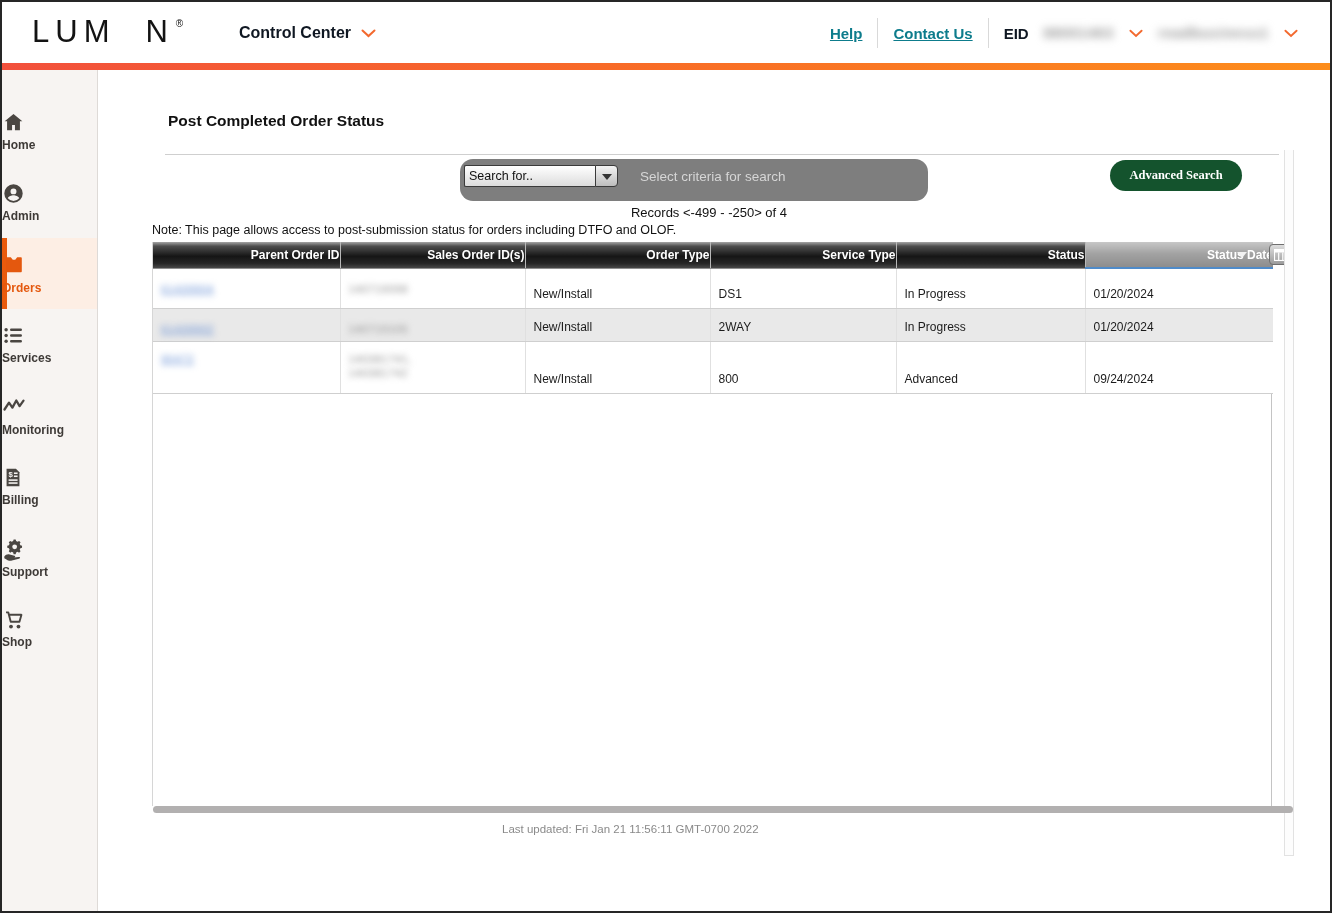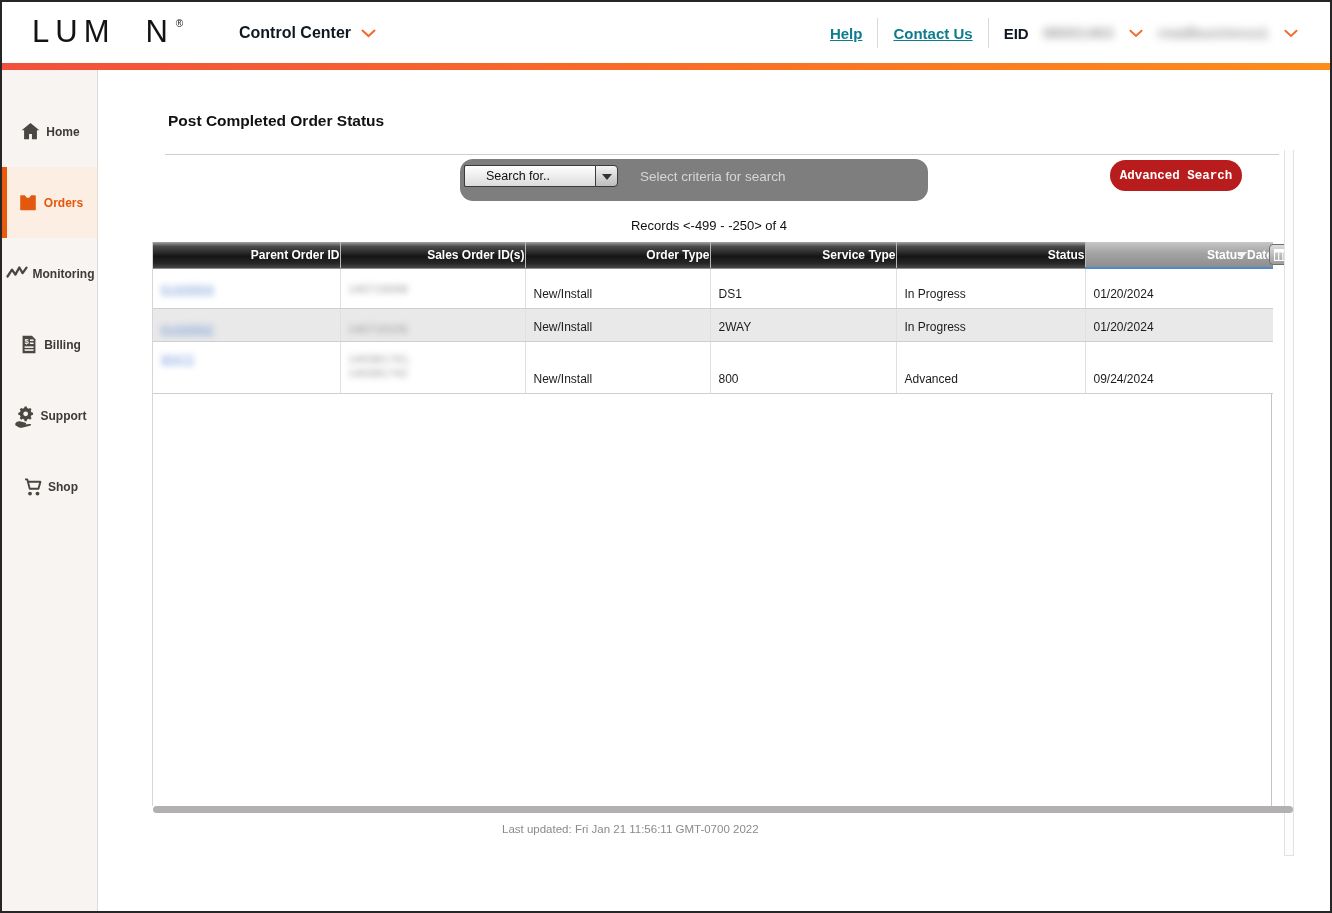--- a/index.html
+++ b/index.html
@@ -26,51 +26,51 @@
   .eid-label { font-size:15px; font-weight:bold; color:#0f1722; }
   .blob { filter:blur(4px); color:#8f8f8f; font-weight:bold; font-size:14px;
           letter-spacing:1px; user-select:none; }
   .chev { display:inline-block; }
   .orange-bar { position:absolute; left:0; top:61px; right:0; height:7px;
                 background:linear-gradient(90deg,#f2503c 0%,#f86a28 45%,#fd8d1b 100%); }
 
   
   .sidebar { position:absolute; left:0; top:68px; bottom:0; width:96px;
              background:#f7f4f2; border-right:1px solid #dedad7; padding-top:26px; }
-  .sb-item { height:71px; display:flex; flex-direction:row; align-items:center;
+  .sb-item { height:71px; display:flex; flex-direction:column; 
              justify-content:center; gap:4px; color:#3e3a37; cursor:pointer; }
   .sb-item .lbl { font-size:12px; font-weight:bold; }
   .sb-item svg { fill:#4a4642; }
   .sb-item .stroke-ic { fill:none; stroke:#4a4642; }
   .sb-item.active { background:#fdeee4; box-shadow:inset 5px 0 0 #e95a0c; color:#e4580e; }
   .sb-item.active svg { fill:#e4580e; }
 
   
   .main { position:absolute; left:97px; top:68px; right:0; bottom:0; background:#fff; }
   .page-title { position:absolute; left:69px; top:42px; font-size:15.5px; font-weight:bold; color:#111; }
   .rule { position:absolute; left:66px; top:84px; width:1114px; height:1px; background:#cfcfcf; }
 
   .searchbar { position:absolute; left:361px; top:89px; width:468px; height:42px;
                background:#7e7e7e; border-radius:13px; }
   .sel-box { position:absolute; left:4px; top:6px; width:131px; height:22px;
              background:linear-gradient(180deg,#ffffff,#dcdcdc); border:1px solid #3a3a3a;
              border-right:none; border-radius:2px 0 0 2px; font-size:12.5px; color:#111;
-             line-height:20px; padding-left:21px; cursor:pointer; }
+             line-height:20px; padding-left:4px; cursor:pointer; }
   .sel-arrow { position:absolute; left:135px; top:6px; width:23px; height:22px;
                background:linear-gradient(180deg,#f4f4f4,#bdbdbd); border:1px solid #3a3a3a;
                border-radius:0 4px 4px 0; cursor:pointer; }
   .sel-arrow::after { content:""; position:absolute; left:6px; top:8px; border:5px solid transparent;
                       border-top:6px solid #333; }
   .search-hint { position:absolute; left:180px; top:10px; font-size:13.5px; color:#d6d6d6; }
 
   .adv-btn { position:absolute; left:1011px; top:90px; width:132px; height:31px;
-             background:#b91c1c; color:#fff; font-weight:bold; font-size:12.5px;
-             border:none; border-radius:16px; cursor:pointer; font-family:Liberation Mono, monospace; }
-
-  .records { position:absolute; left:53px; top:148px; width:1114px; text-align:center;
+             background:#14532d; color:#fff; font-weight:bold; font-size:12.5px;
+             border:none; border-radius:16px; cursor:pointer; font-family:Liberation Serif, serif; }
+
+  .records { position:absolute; left:53px; top:135px; width:1114px; text-align:center;
              font-size:13px; color:#111; }
   .note { position:absolute; left:53px; top:153px; font-size:12.5px; color:#111; }
 
   
   .tbl-wrap { position:absolute; left:53px; top:172px; width:1120px; height:564px;
               border-left:1px solid #d6d6d6; border-right:1px solid #c4c4c4; background:#fff; }
   table { border-collapse:collapse; table-layout:fixed; width:1120px; }
   th { height:26px; text-align:right; padding-left:8px; font-size:12px; font-weight:bold; color:#fff;
        background:linear-gradient(180deg,#a5a5a5 0%,#4e4e4e 16%,#151515 55%,#262626 82%,#484848 100%);
        border-right:1px solid #b8b8b8; border-bottom:1px solid #8f8f8f; cursor:pointer; position:relative; }
@@ -143,28 +143,45 @@
 
   <div class="sidebar">
 
     <div class="sb-item">
       <svg width="23" height="23" viewBox="0 0 24 24">
           <path d="M12 3L2.8 10.7h2.5V20h5.2v-5.4h3v5.4h5.2v-9.3h2.5z"></path>
         </svg>
       <span class="lbl">Home</span>
     </div>
 
+    <div class="sb-item">
+      <svg width="23" height="23" viewBox="0 0 24 24">
+          <path d="M12 2.4a9.6 9.6 0 100 19.2 9.6 9.6 0 000-19.2zm0 4.3a3.1 3.1 0 110 6.2 3.1 3.1 0 010-6.2zm0 13a7.7 7.7 0 01-5.9-2.8c.3-1.9 4-3 5.9-3s5.6 1.1 5.9 3A7.7 7.7 0 0112 19.7z"></path>
+        </svg>
+      <span class="lbl">Admin</span>
+    </div>
 
     <div class="sb-item active">
       <svg width="24" height="24" viewBox="0 0 24 24">
           <path d="M4.2 5.2c0-.6.5-1 1-1h3.6l2 2.6h2.4l2-2.6h3.6c.5 0 1 .4 1 1v13c0 .6-.5 1-1 1H5.2c-.5 0-1-.4-1-1z"></path>
         </svg>
       <span class="lbl">Orders</span>
     </div>
 
+    <div class="sb-item">
+      <svg width="23" height="23" viewBox="0 0 24 24">
+          <circle cx="4.3" cy="6" r="1.8"></circle>
+          <rect x="8.4" y="4.6" width="12.4" height="2.8" rx="1.2"></rect>
+          <circle cx="4.3" cy="12" r="1.8"></circle>
+          <rect x="8.4" y="10.6" width="12.4" height="2.8" rx="1.2"></rect>
+          <circle cx="4.3" cy="18" r="1.8"></circle>
+          <rect x="8.4" y="16.6" width="12.4" height="2.8" rx="1.2"></rect>
+        </svg>
+      <span class="lbl">Services</span>
+    </div>
 
     <div class="sb-item">
       <svg width="24" height="24" viewBox="0 0 24 24">
           <path class="stroke-ic" d="M2.5 14.5l4.5-6.8 3.4 4.9 3.9-7.1 3.3 5.6 3.9-5.4" fill="none" stroke-width="2.3" stroke-linecap="round" stroke-linejoin="round"></path>
         </svg>
       <span class="lbl">Monitoring</span>
     </div>
 
     <div class="sb-item">
       <svg width="22" height="23" viewBox="0 0 24 24">
@@ -203,20 +220,21 @@
 
     <div class="searchbar">
       <div class="sel-box">Search for..</div>
       <div class="sel-arrow"></div>
       <div class="search-hint">Select criteria for search</div>
     </div>
 
     <button class="adv-btn">Advanced Search</button>
 
     <div class="records">Records &lt;-499 - -250&gt; of 4</div>
+    <div class="note">Note: This page allows access to post-submission status for orders including DTFO and OLOF.</div>
 
     <div class="tbl-wrap">
       <table>
         <colgroup>
           <col style="width:187px">
             <col style="width:185px">
             <col style="width:185px">
           <col style="width:186px">
             <col style="width:189px">
             <col style="width:188px">

